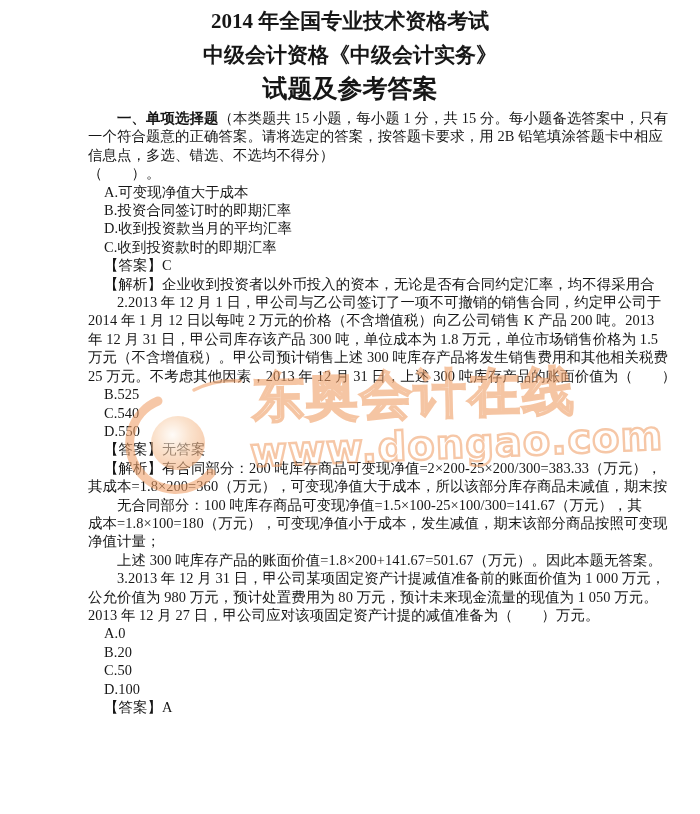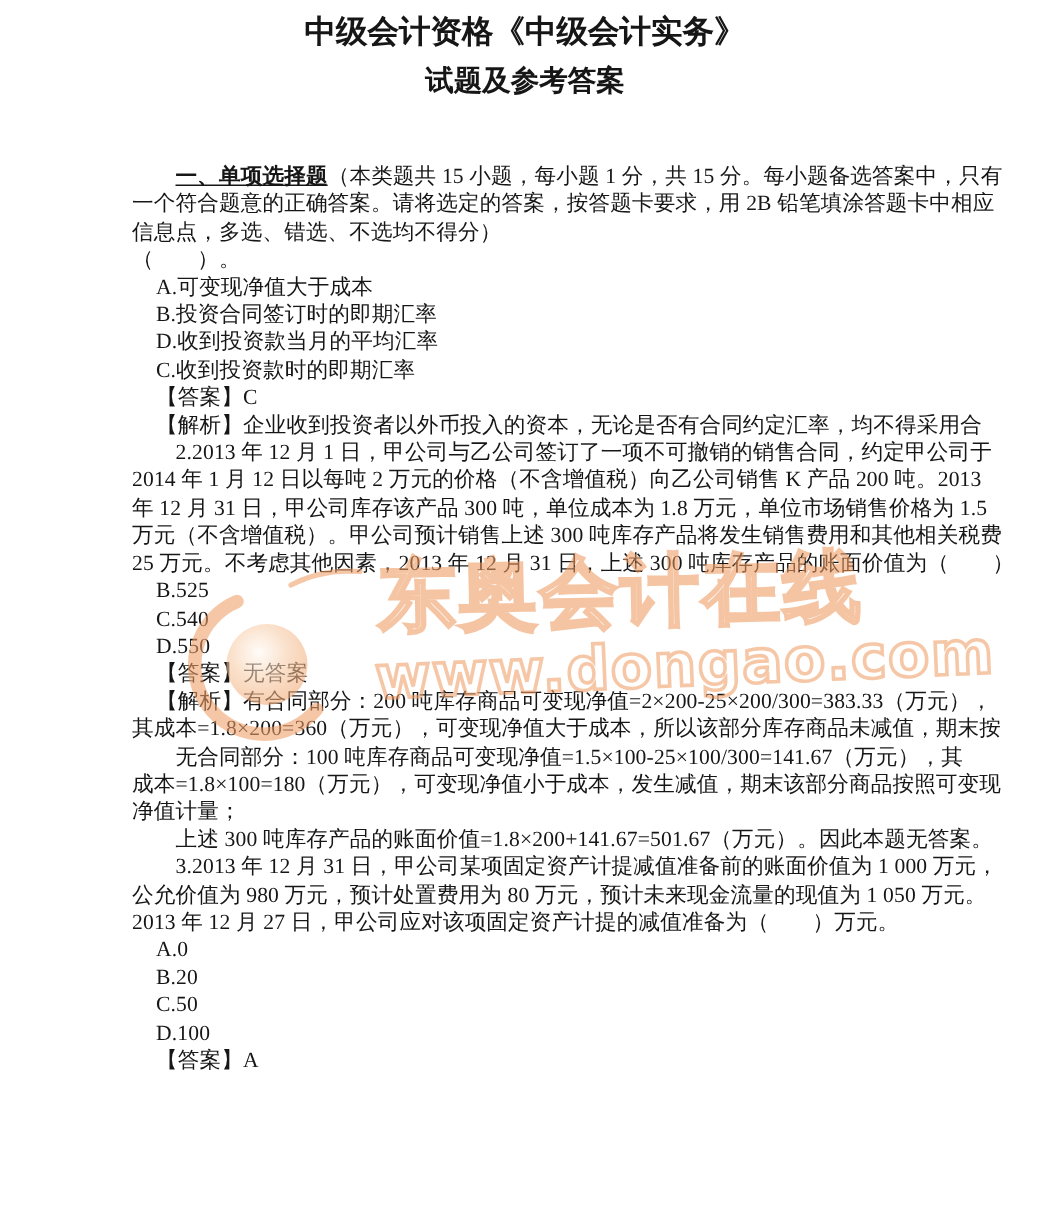--- a/index.html
+++ b/index.html
@@ -8,35 +8,35 @@
     width:700px;height:814px;
     background:#ffffff;
     overflow:hidden;
     font-family:"Liberation Serif","DejaVu Serif",serif;
     color:#161616;
   }
   
   .title-block{position:absolute;top:4px;left:0;width:700px;text-align:center;}
   .t-line{height:34px;line-height:34px;font-weight:600;}
   .t1,.t2{font-size:21px;}
-  .t3{font-size:19px;}
+  .t3{font-size:25px;}
   
   .doc-body{
     position:absolute;
     left:88px;top:109px;
     width:526px;
     font-size:14.4px;
     line-height:18.4px;
     letter-spacing:0.1px;
   }
   .line{white-space:nowrap;}
   .line.para{padding-left:29px;}
   .line.cont{padding-left:0;}
   .line.opt{padding-left:16px;}
-  .line b{font-weight:700;text-decoration:underline;}
+  .line b{font-weight:700;}
   
   .watermark{
     position:absolute;left:0;top:0;width:700px;height:814px;
     pointer-events:none;
     opacity:0.58;
     z-index:5;
   }
   .wm-logo{position:absolute;left:112px;top:376px;}
   .wm-brand{
     position:absolute;left:252px;top:360px;
@@ -56,20 +56,21 @@
     transform:rotate(-2.4deg);
     white-space:nowrap;
   }
 </style>
 </head>
 <body>
 
 <div class="page">
 
   <div class="title-block">
+    <div class="t-line t1">2014 年全国专业技术资格考试</div>
     <div class="t-line t2">中级会计资格《中级会计实务》</div>
     <div class="t-line t3">试题及参考答案</div>
   </div>
 
   <div class="doc-body">
       <div class="line para"><b>一、单项选择题</b>（本类题共 15 小题，每小题 1 分，共 15 分。每小题备选答案中，只有</div>
       <div class="line cont">一个符合题意的正确答案。请将选定的答案，按答题卡要求，用 2B 铅笔填涂答题卡中相应</div>
       <div class="line cont">信息点，多选、错选、不选均不得分）</div>
       <div class="line cont">（　　）。</div>
       <div class="line opt">A.可变现净值大于成本</div>

